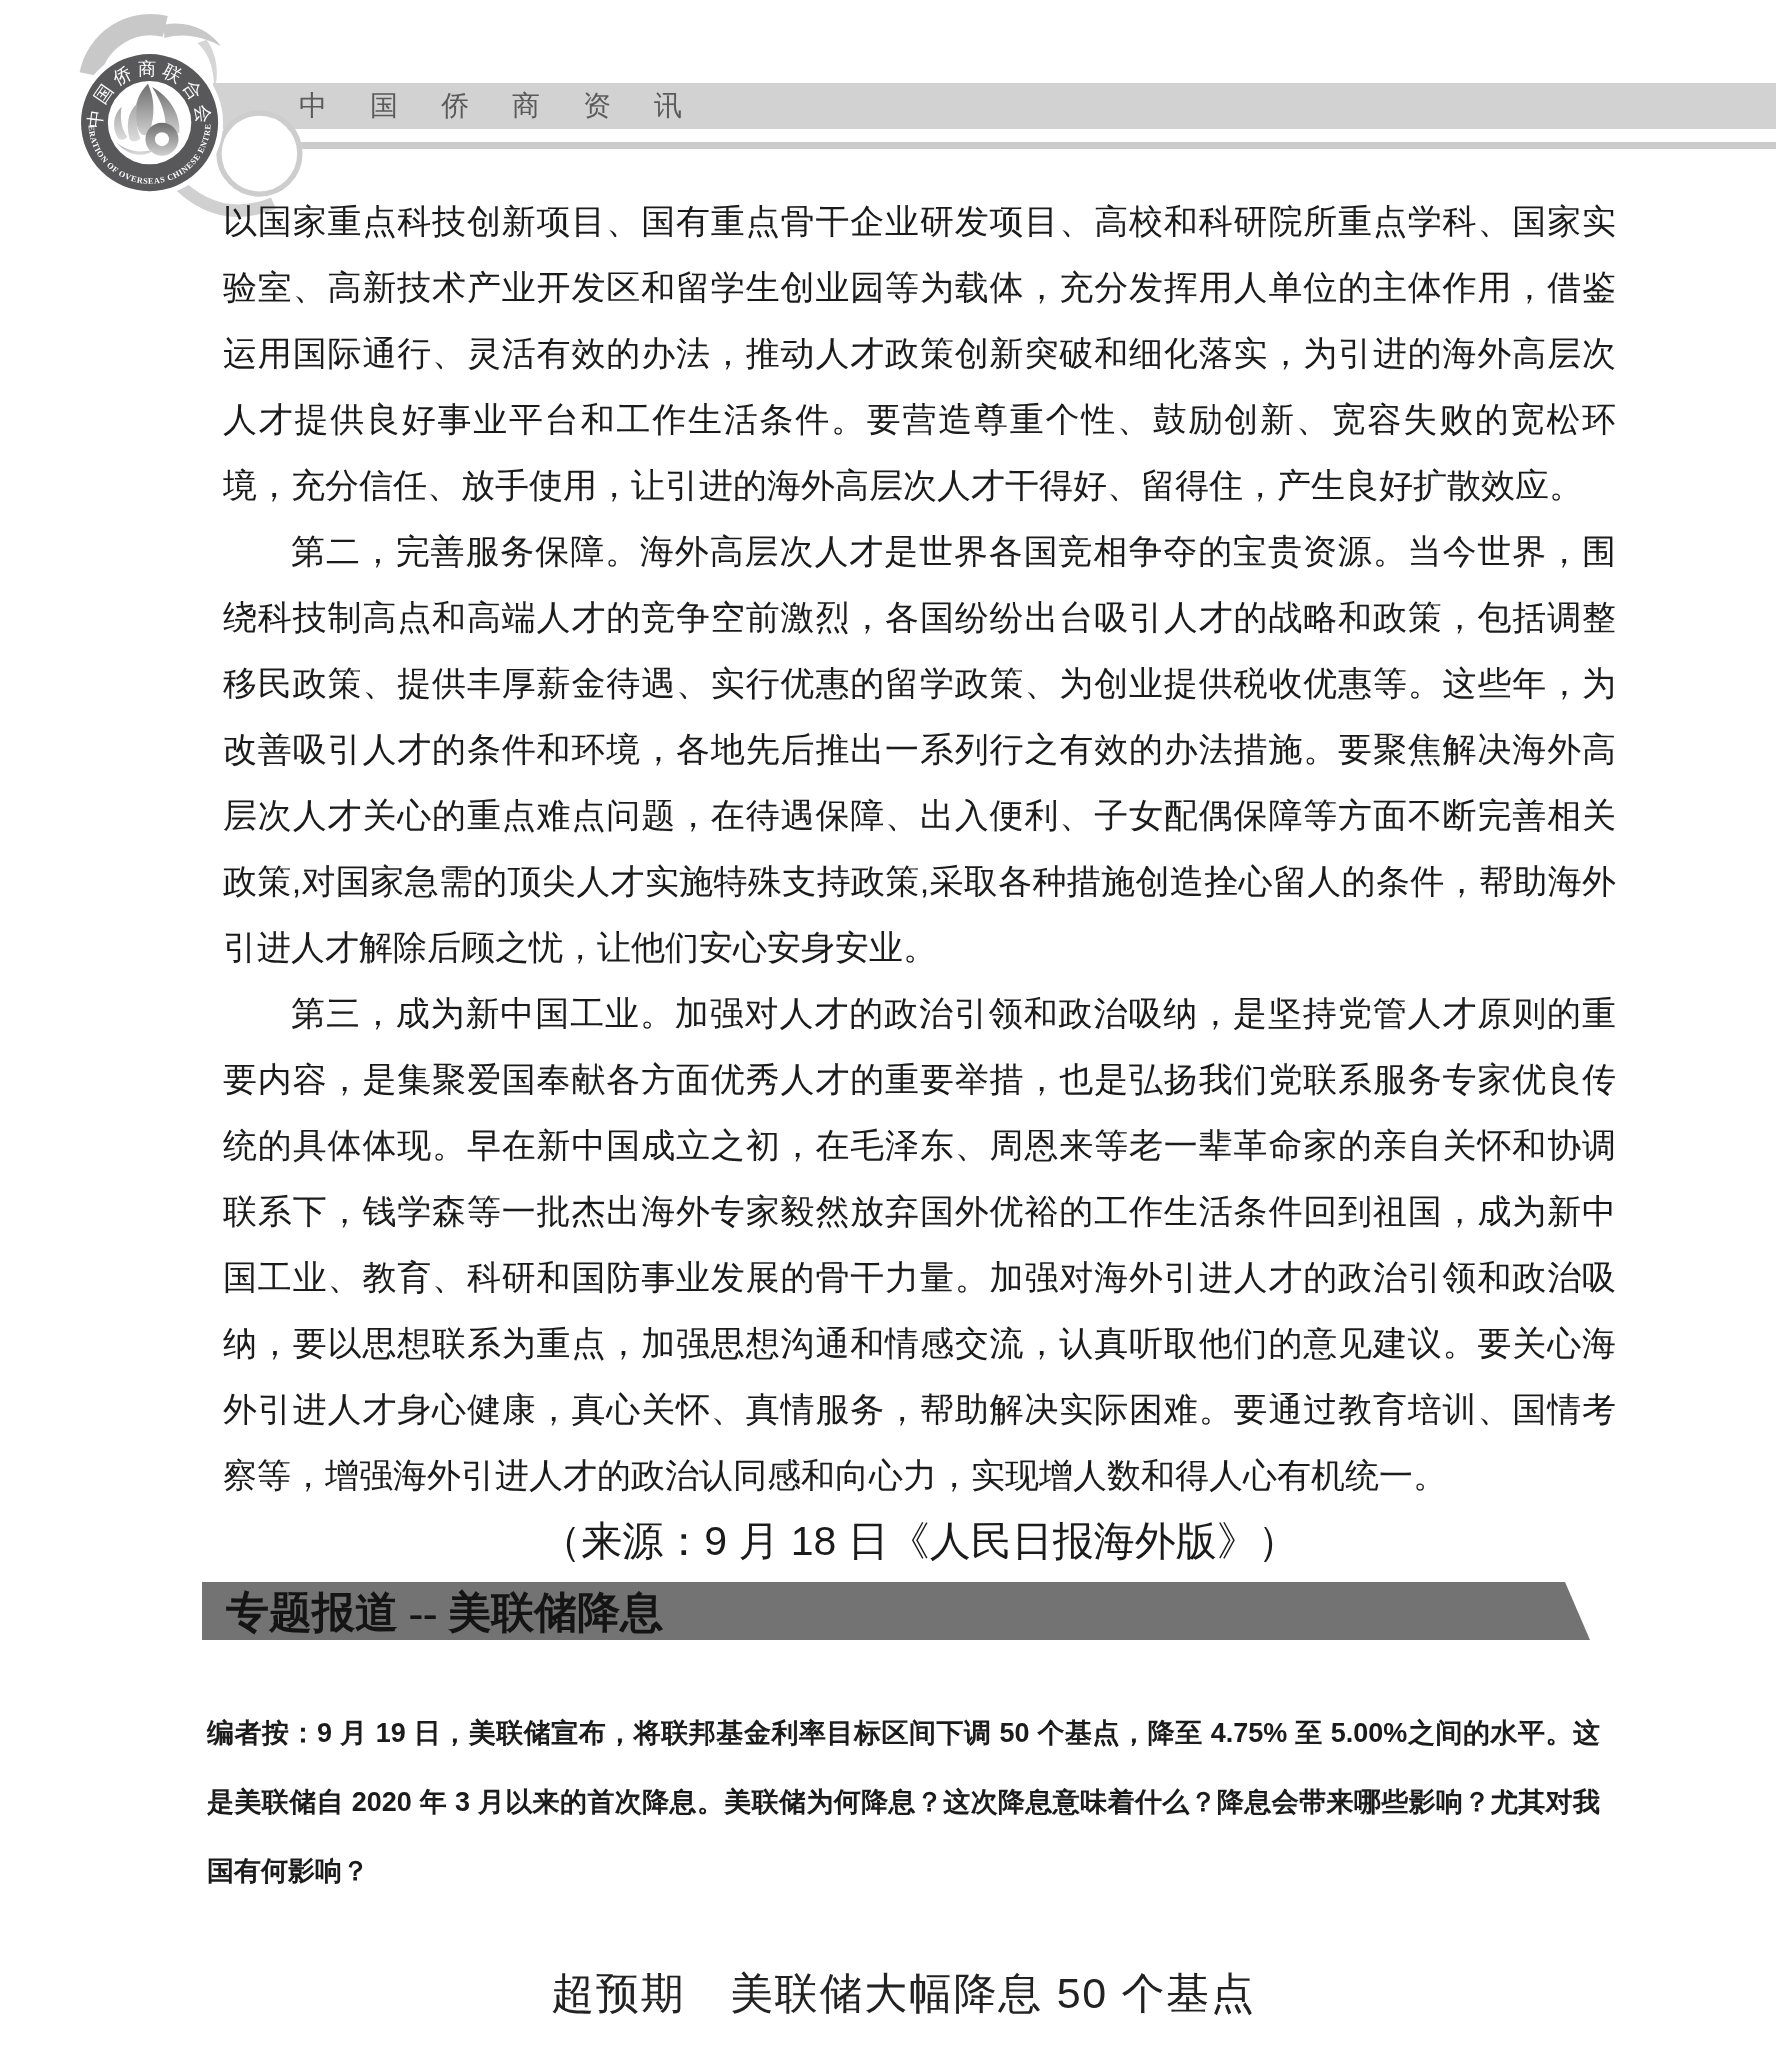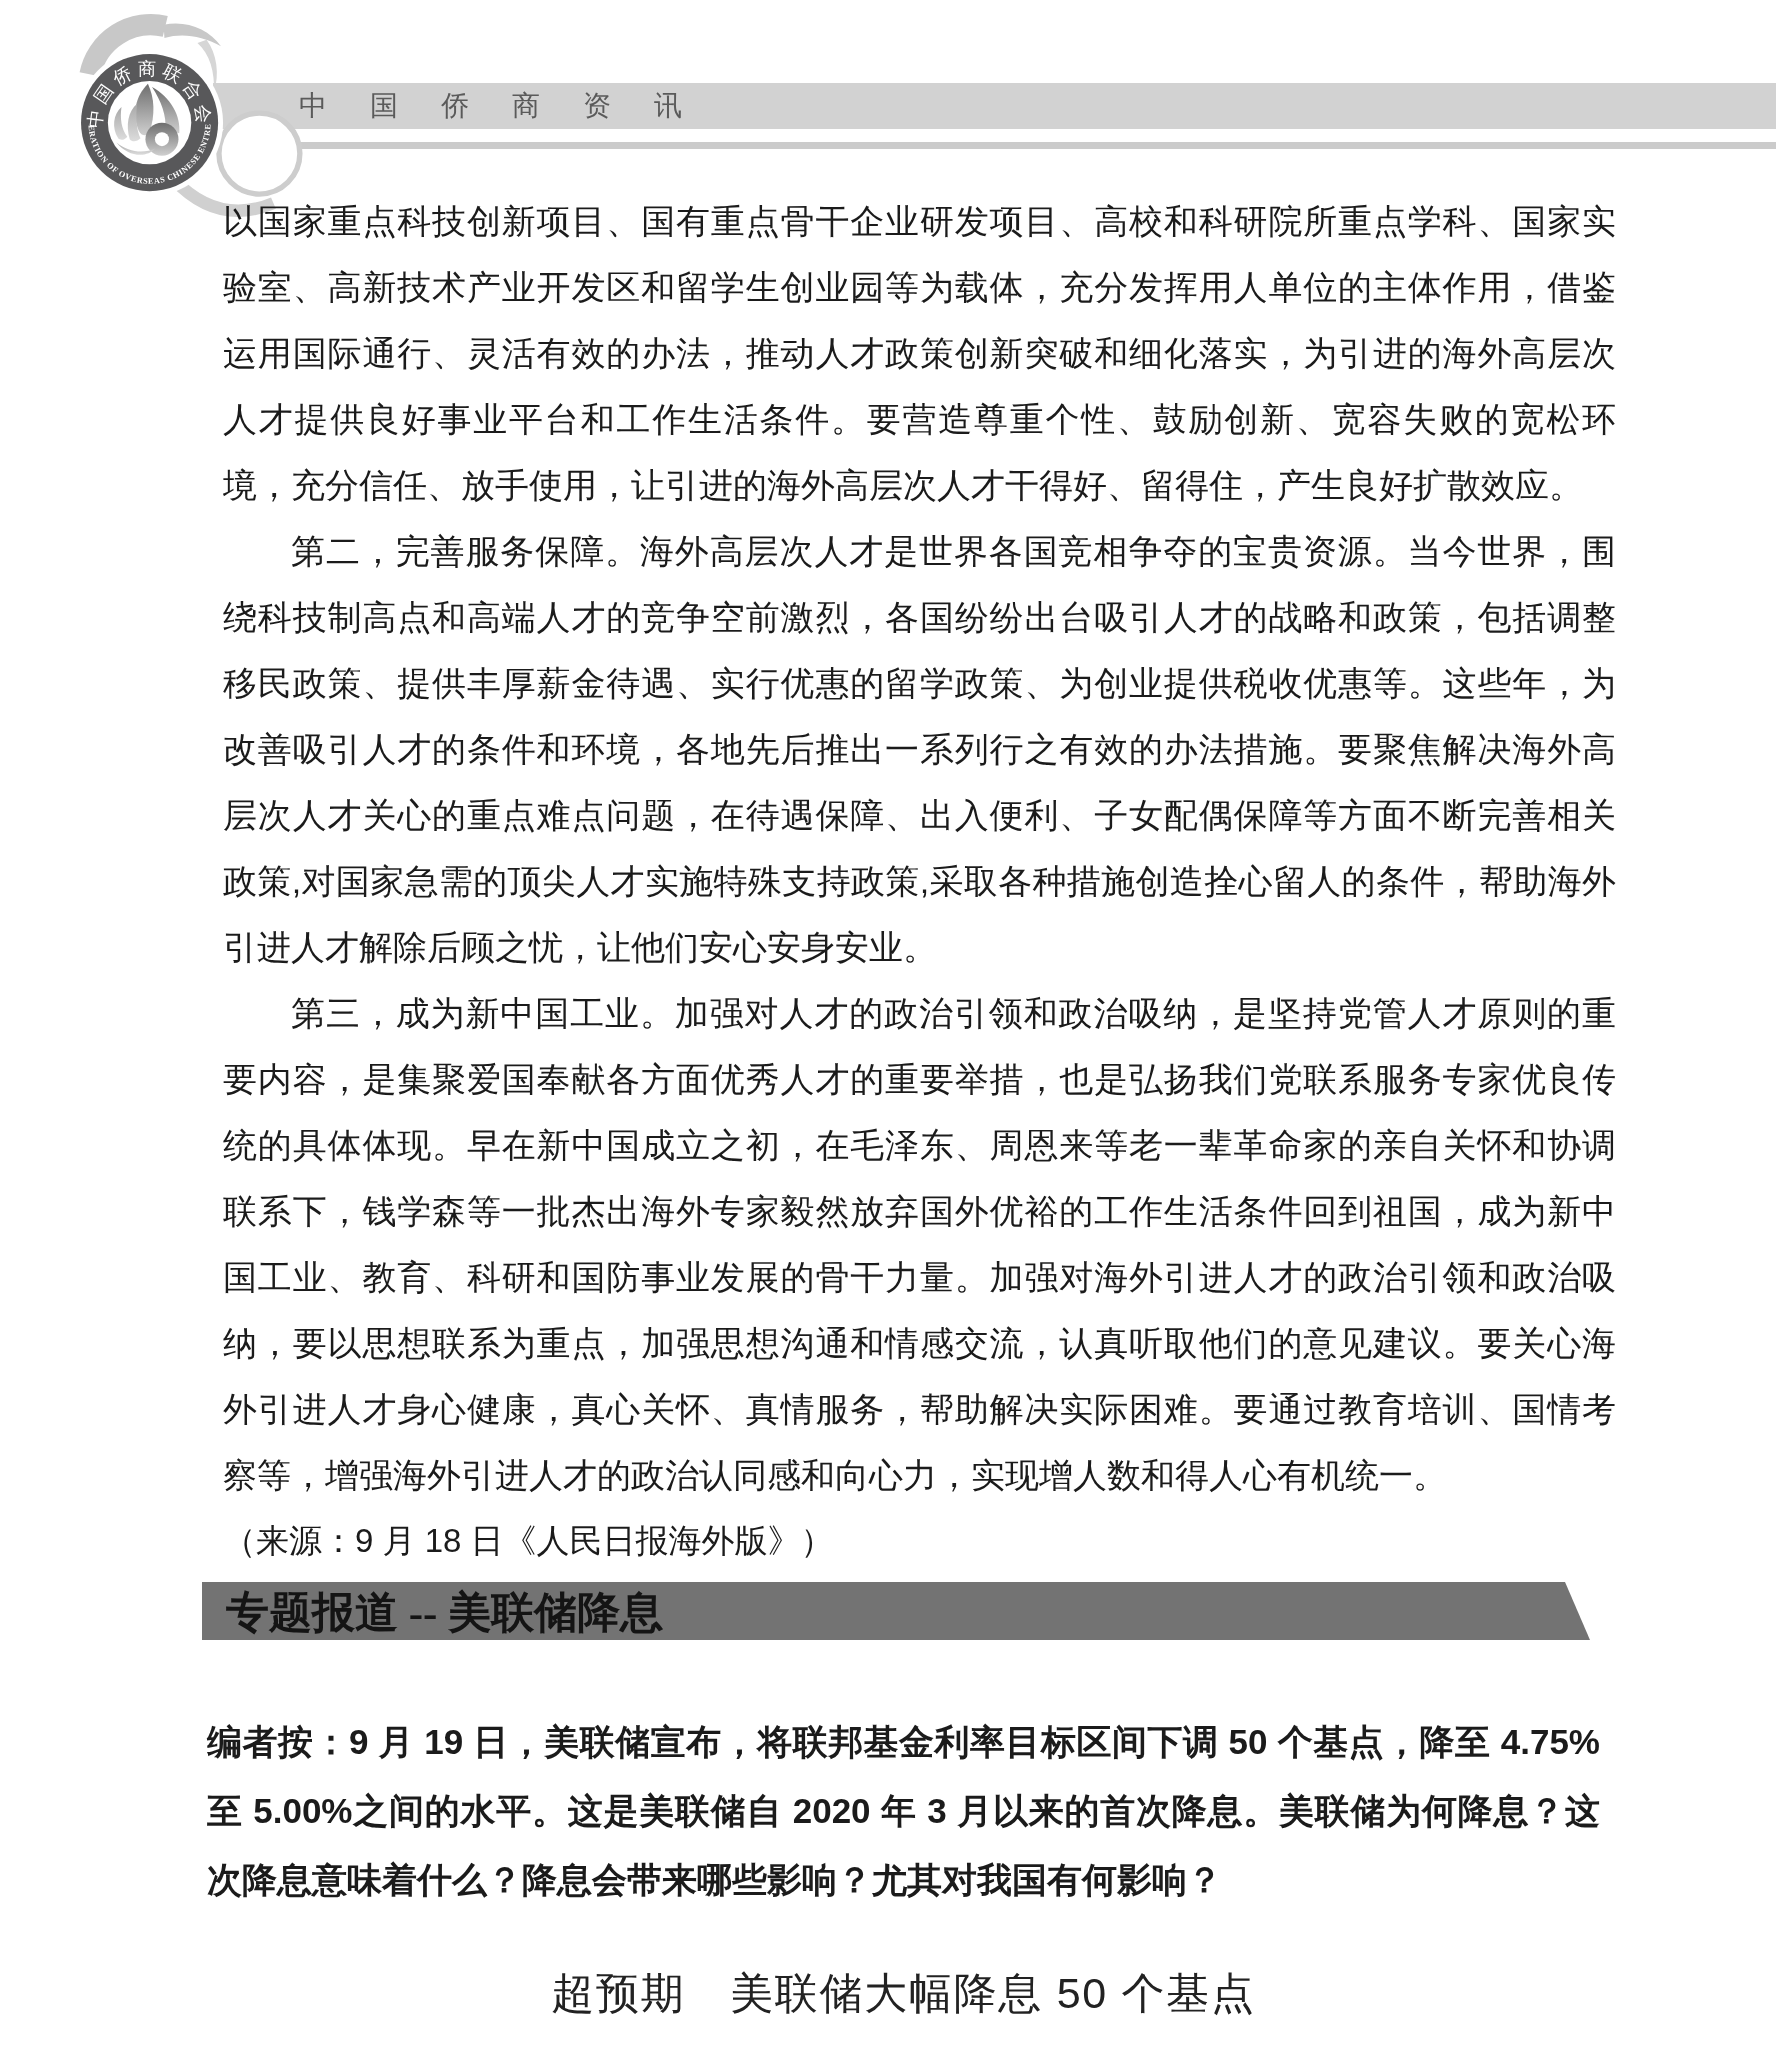--- a/index.html
+++ b/index.html
@@ -29,37 +29,37 @@
   .decor-over{position:absolute;left:0;top:0;z-index:2;}
   
   .body-text{
     position:absolute;left:223px;top:188px;width:1393px;
     font-size:34px;line-height:66px;text-align:justify;z-index:3;
   }
   .body-text p{margin:0;}
   .para-indent{text-indent:2em;}
   .lead{font-weight:normal;margin-top:16px;}
   .source-line{
-    text-align:left;font-size:33px;line-height:66px;margin:0;
+    text-align:center;font-size:41px;line-height:66px;margin:0;
   }
   
   .section-banner{
     position:absolute;left:202px;top:1582px;width:1388px;height:58px;
     background:#737373;z-index:3;
     clip-path:polygon(0 0, 98.2% 0, 100% 100%, 0 100%);
   }
   .section-banner-title{
     position:absolute;left:24px;top:0;height:61px;line-height:61px;
     font-family:"Liberation Serif","DejaVu Serif",serif;
     font-size:43px;font-weight:600;color:#141414;white-space:nowrap;
   }
   
   .editor-note{
     position:absolute;left:207px;top:1672px;width:1393px;
-    font-size:35px;font-weight:bold;line-height:69px;text-align:justify;z-index:3;
+    font-size:27px;font-weight:bold;line-height:69px;text-align:justify;z-index:3;
   }
   
   .headline{
     position:absolute;left:207px;top:1965px;width:1393px;margin:0;
     font-size:43px;font-weight:normal;text-align:center;letter-spacing:1.7px;z-index:3;
     color:#222222;
   }
   
   .section-body{
     position:absolute;left:207px;top:2062px;width:1393px;

